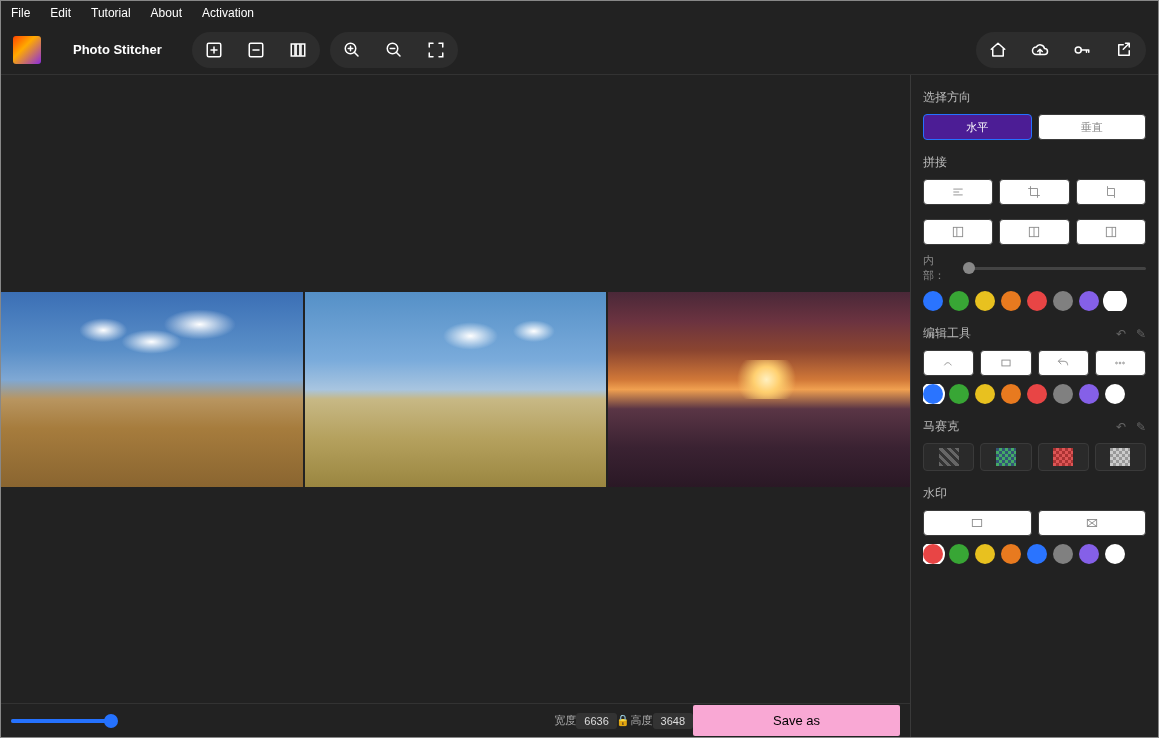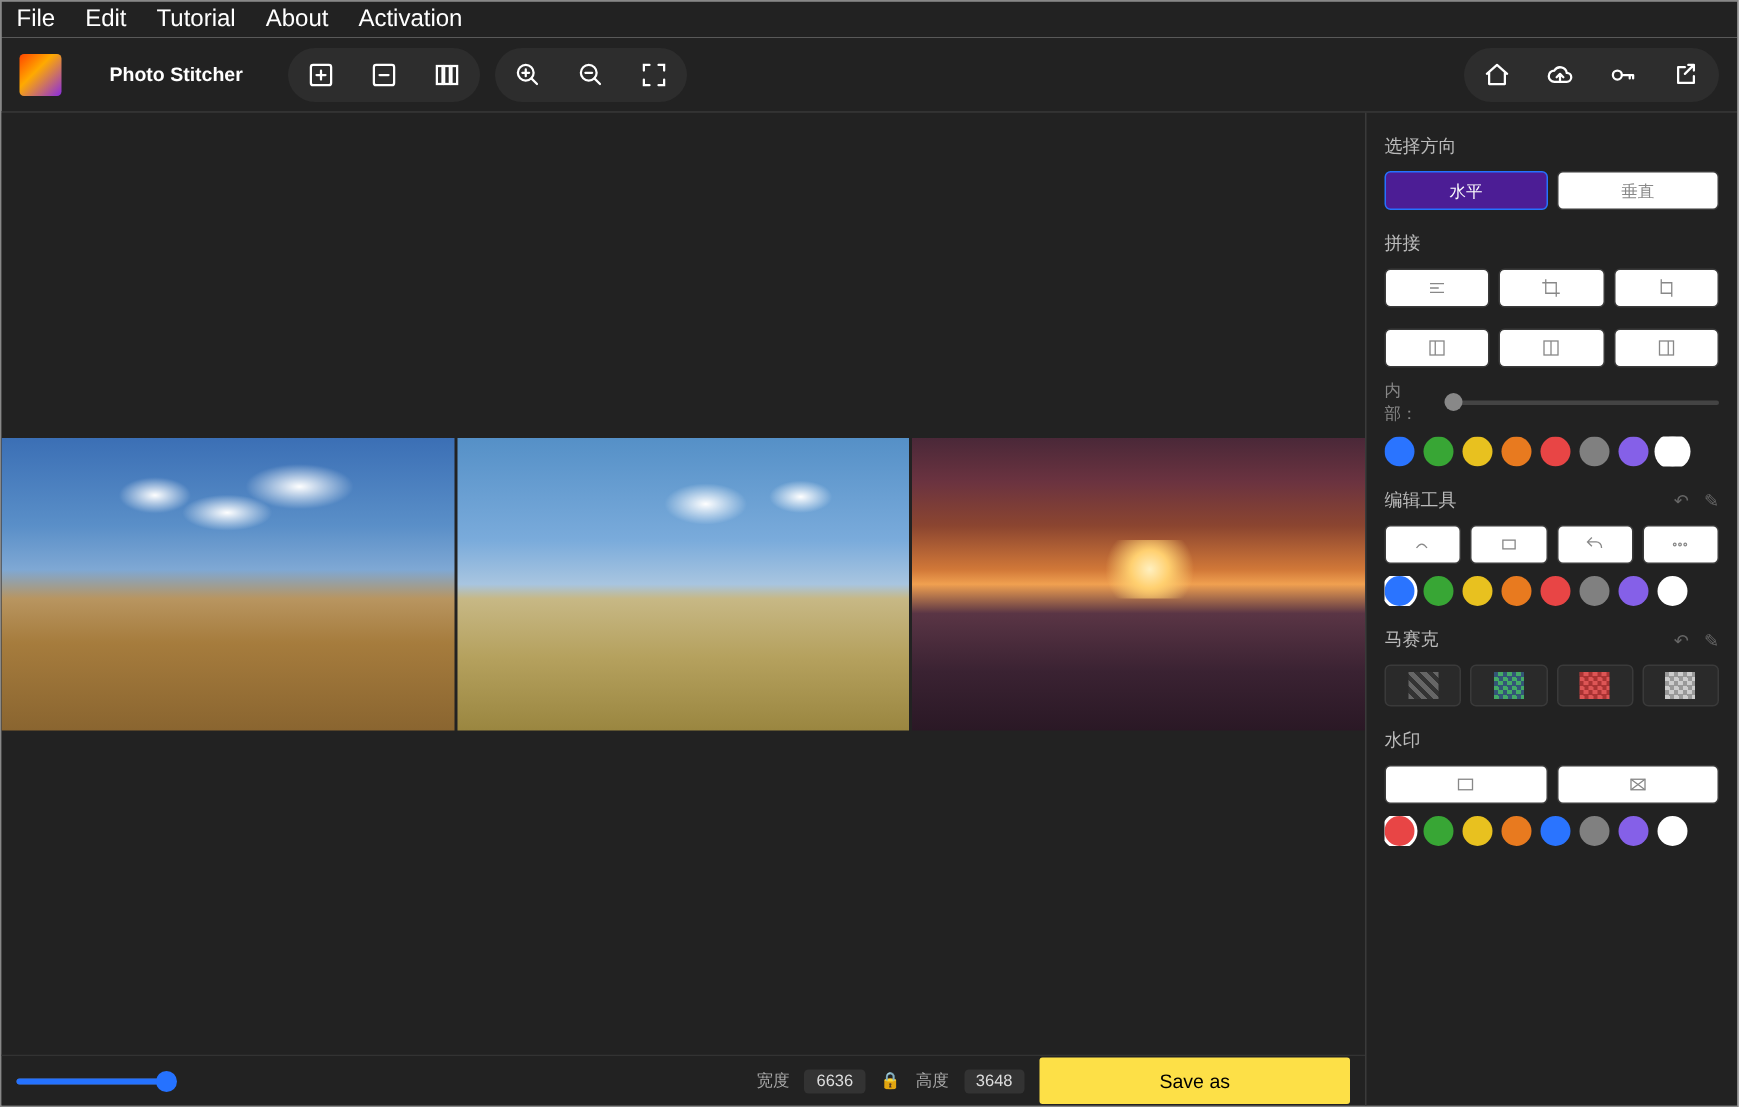--- a/index.html
+++ b/index.html
@@ -4,48 +4,48 @@
 <style>
 * { margin: 0; padding: 0; box-sizing: border-box; font-family: "Segoe UI", sans-serif; }
 body { background: #fff; overflow: hidden; }
 .window { width: 1159px; height: 738px; background: #fff; border: 1px solid #888; display: flex; flex-direction: column; }
 .titlebar { height: 30px; background: linear-gradient(#fdfdfd, #f0f0f0); display: flex; align-items: center; padding: 0 4px; border-bottom: 1px solid #ccc; }
 .titlebar-icon { width: 18px; height: 18px; background: linear-gradient(45deg,#ff6b00,#ffb700,#8a2be2); margin-right: 6px; border-radius: 2px; }
 .titlebar-title { font-size: 12px; color: #333; flex: 1; }
 .winbtns { display: flex; gap: 6px; }
 .winbtn { width: 30px; height: 18px; border: 1px solid #999; background: linear-gradient(#fdfdfd,#eee); border-radius: 2px; display: flex; align-items: center; justify-content: center; font-size: 10px; color: #444; cursor: pointer; }
 .menubar { height: 24px; background: #222; display: flex; align-items: center; padding: 0 10px; gap: 20px; }
-.menuitem { color: #fff; font-size: 16px; cursor: pointer; }
+.menuitem { color: #fff; font-size: 12px; cursor: pointer; }
 .toolbar { height: 50px; background: #222; display: flex; align-items: center; padding: 0 12px; gap: 10px; border-bottom: 1px solid #333; }
 .logo { display: flex; align-items: center; gap: 8px; margin-right: 20px; }
 .logo-icon { width: 28px; height: 28px; background: linear-gradient(135deg,#ff4500,#ffaa00 40%,#8a2be2); border-radius: 3px; }
 .logo-text { color: #fff; font-weight: bold; font-size: 13px; margin-left: 24px; }
 .tool-group { background: #2d2d2d; border-radius: 20px; display: flex; align-items: center; padding: 4px 8px; gap: 14px; }
 .tool-btn { width: 28px; height: 28px; display: flex; align-items: center; justify-content: center; cursor: pointer; color: #fff; border-radius: 6px; }
 .tool-btn svg { width: 18px; height: 18px; fill: none; stroke: #fff; stroke-width: 2; }
 .spacer { flex: 1; }
 .body-area { flex: 1; display: flex; background: #222; min-height: 0; }
 .canvas-wrap { flex: 1; display: flex; flex-direction: column; min-width: 0; }
 .canvas { flex: 1; background: #222; display: flex; align-items: center; justify-content: flex-start; position: relative; overflow: hidden; }
 .strip { display: flex; gap: 2px; width: 100%; }
 .photo { height: 195px; flex: 1; }
 .photo1 { background: linear-gradient(to bottom, #3b6fb5 0%, #5a8fc8 30%, #7fa8d4 45%, #b89560 55%, #a67c3d 70%, #8a6530 100%); position: relative; }
 .photo1::before { content:""; position:absolute; top:15px; left:10%; width:80%; height:30%; background: radial-gradient(ellipse 40px 20px at 30% 40%, #fff 0%, transparent 60%), radial-gradient(ellipse 60px 25px at 70% 30%, #fff 0%, transparent 60%), radial-gradient(ellipse 50px 20px at 50% 60%, #fff 0%, transparent 60%); }
 .photo2 { background: linear-gradient(to bottom, #5590c7 0%, #7aabdb 35%, #a8c5e0 50%, #c7b885 55%, #b5a15e 75%, #9a8640 100%); position: relative; }
 .photo2::before { content:""; position:absolute; top:20px; left:20%; width:70%; height:25%; background: radial-gradient(ellipse 50px 25px at 50% 50%, #fff 0%, transparent 55%), radial-gradient(ellipse 35px 18px at 80% 40%, #fff 0%, transparent 60%); }
 .photo3 { background: linear-gradient(to bottom, #4a2838 0%, #6b3340 15%, #8b4530 30%, #d17838 45%, #f0a050 50%, #5a3545 60%, #3a2232 80%, #2a1825 100%); position: relative; }
 .photo3::before { content:""; position:absolute; top:35%; left:40%; width:25%; height:20%; background: radial-gradient(circle, #fff0c0 0%, #ffd070 30%, transparent 70%); }
-.bottom-bar { height: 34px; background: #222; display: flex; align-items: center; padding: 0 10px; gap: 10px; border-top: 1px solid #333; }
+.bottom-bar { height: 34px; background: #222; display: flex; align-items: center; padding: 0 10px; border-top: 1px solid #333; }
 .zoom-slider { width: 100px; height: 4px; background: #555; border-radius: 2px; position: relative; }
 .zoom-fill { position:absolute; left:0; top:0; bottom:0; background:#2572ff; border-radius:2px; }
 .zoom-thumb { position:absolute; top:-5px; width: 14px; height: 14px; background:#2572ff; border-radius:50%; transform: translateX(-50%); cursor: pointer; }
 .dim-label { color: #aaa; font-size: 11px; }
 .dim-val { color: #ddd; font-size: 11px; background: #333; padding: 2px 8px; border-radius: 3px; }
 .lock-icon { color: #888; font-size: 11px; }
-.save-btn { background: #fde047; color: #000; font-size: 13px; padding: 8px 80px; border-radius: 2px; cursor: pointer; border: none; }
+.save-btn { background: #f9a8d4; color: #000; font-size: 13px; padding: 8px 80px; border-radius: 2px; cursor: pointer; border: none; }
 .sidebar { width: 248px; background: #222; border-left: 1px solid #3a3a3a; padding: 14px 12px 6px; overflow-y: auto; overflow-x: hidden; scrollbar-width: thin; display: flex; flex-direction: column; gap: 14px; }
 .sidebar::-webkit-scrollbar { width: 8px; }
 .sidebar::-webkit-scrollbar-track { background:#222; }
 .sidebar::-webkit-scrollbar-thumb { background:#555; border-radius:4px; }
 .sec-title { color: #bbb; font-size: 12px; display: flex; align-items: center; }
 .sec-title .hdr-icons { margin-left: auto; display:flex; gap:10px; color:#666; font-size:12px; }
 .btn-row { display: flex; gap: 6px; }
 .seg-btn { flex: 1; height: 26px; background: #ffffff; border: 1px solid #3a3a3a; border-radius: 4px; color: #888; font-size: 11px; display: flex; align-items: center; justify-content: center; cursor: pointer; }
 .seg-btn.active { background: #4c1d95; color: #fff; border-color: #2572ff; }
 .seg-btn svg { width:14px; height:14px; stroke:#888; fill:none; stroke-width:1.5; }

